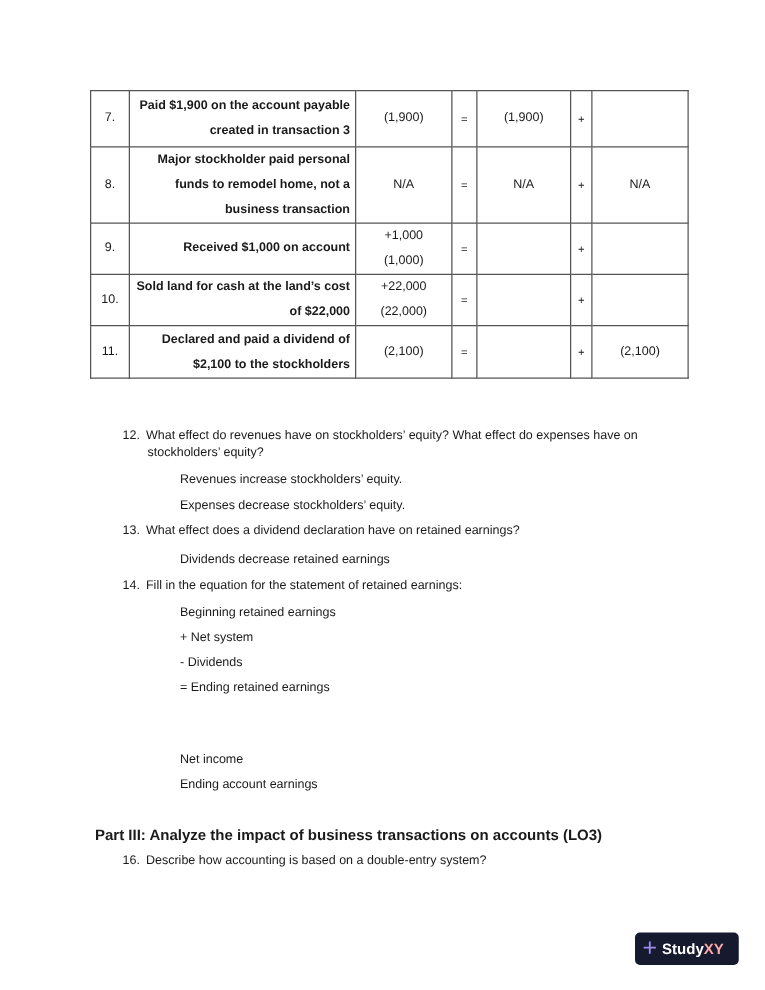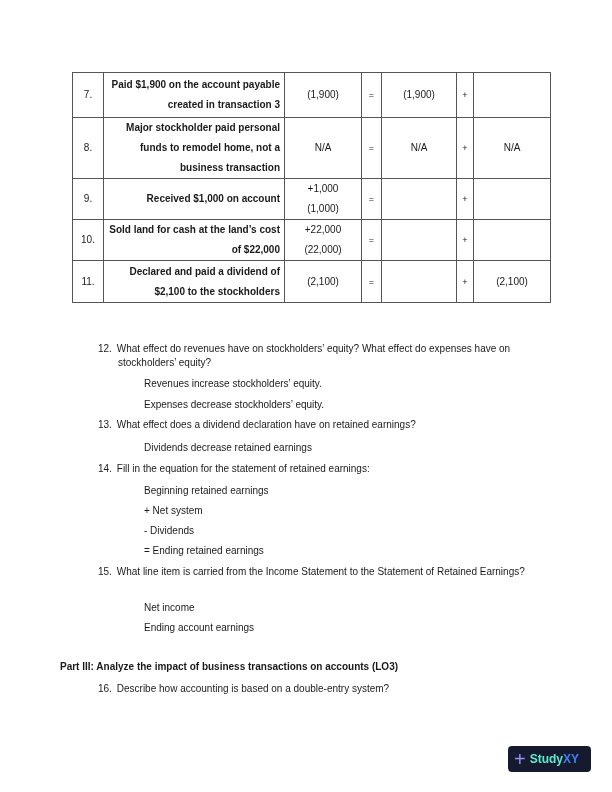--- a/index.html
+++ b/index.html
@@ -17,29 +17,29 @@
     font-size: 10px; line-height: 20px;
   }
   .tbl td.num { text-align: center; }
   .tbl td.desc { font-weight: bold; text-align: right; padding-left: 5px; }
   .tbl td.c { text-align: center; }
   .tbl td.op { text-align: center; font-size: 9px; }
   .q { position: absolute; left: 98px; font-size: 10px; line-height: 14px; }
   .q .n { display: inline-block; width: 16px; }
   .q .cont { padding-left: 16px; }
   .ans { position: absolute; left: 144px; font-size: 10px; line-height: 14px; }
-  .part { position: absolute; left: 60px; top: 661px; font-weight: bold; font-size: 10px; }
+  .part { position: absolute; left: 76px; top: 661px; font-weight: bold; font-size: 12px; }
   .badge {
     position: absolute; left: 508px; top: 746px; width: 83px; height: 26px;
     background: #151a2e; border-radius: 4px; display: flex; align-items: center;
     padding-left: 6px; box-sizing: border-box;
   }
   .badge .plus { color: #9a8cf0; font-size: 20px; line-height: 20px; font-weight: 300; margin-right: 4px; }
-  .badge .brand { color: #5eead4; font-weight: bold; font-size: 12px; }
-  .badge .brand2 { color: #3b82f6; font-weight: bold; font-size: 12px; text-align: right; }
+  .badge .brand { color: #ffffff; font-weight: bold; font-size: 12px; }
+  .badge .brand2 { color: #fca5a5; font-weight: bold; font-size: 12px; text-align: right; }
 </style>
 </head>
 <body>
 
 <table class="tbl">
   <colgroup>
     <col style="width:31px">
       <col style="width:181px">
       <col style="width:77px">
       <col style="width:20px">
@@ -137,21 +137,20 @@
 
 <div class="q" style="top:462px">
   <div><span class="n">14.</span> <span>Fill in the equation for the statement of retained earnings:</span></div>
 </div>
 <div class="ans" style="top:484px">Beginning retained earnings</div>
 <div class="ans" style="top:504px">+ Net system</div>
 <div class="ans" style="top:524px">- Dividends</div>
 <div class="ans" style="top:544px">= Ending retained earnings</div>
 
 <div class="q" style="top:565px">
-  <div><span class="n">15.</span> <span>What line item is carried from the Income Statement to the Statement of Retained Earnings?</span></div>
 </div>
 <div class="ans" style="top:601px">Net income</div>
 <div class="ans" style="top:621px">Ending account earnings</div>
 
 <div class="part">Part III: Analyze the impact of business transactions on accounts (LO3)</div>
 
 <div class="q" style="top:682px">
   <div><span class="n">16.</span> <span>Describe how accounting is based on a double-entry system?</span></div>
 </div>
 

